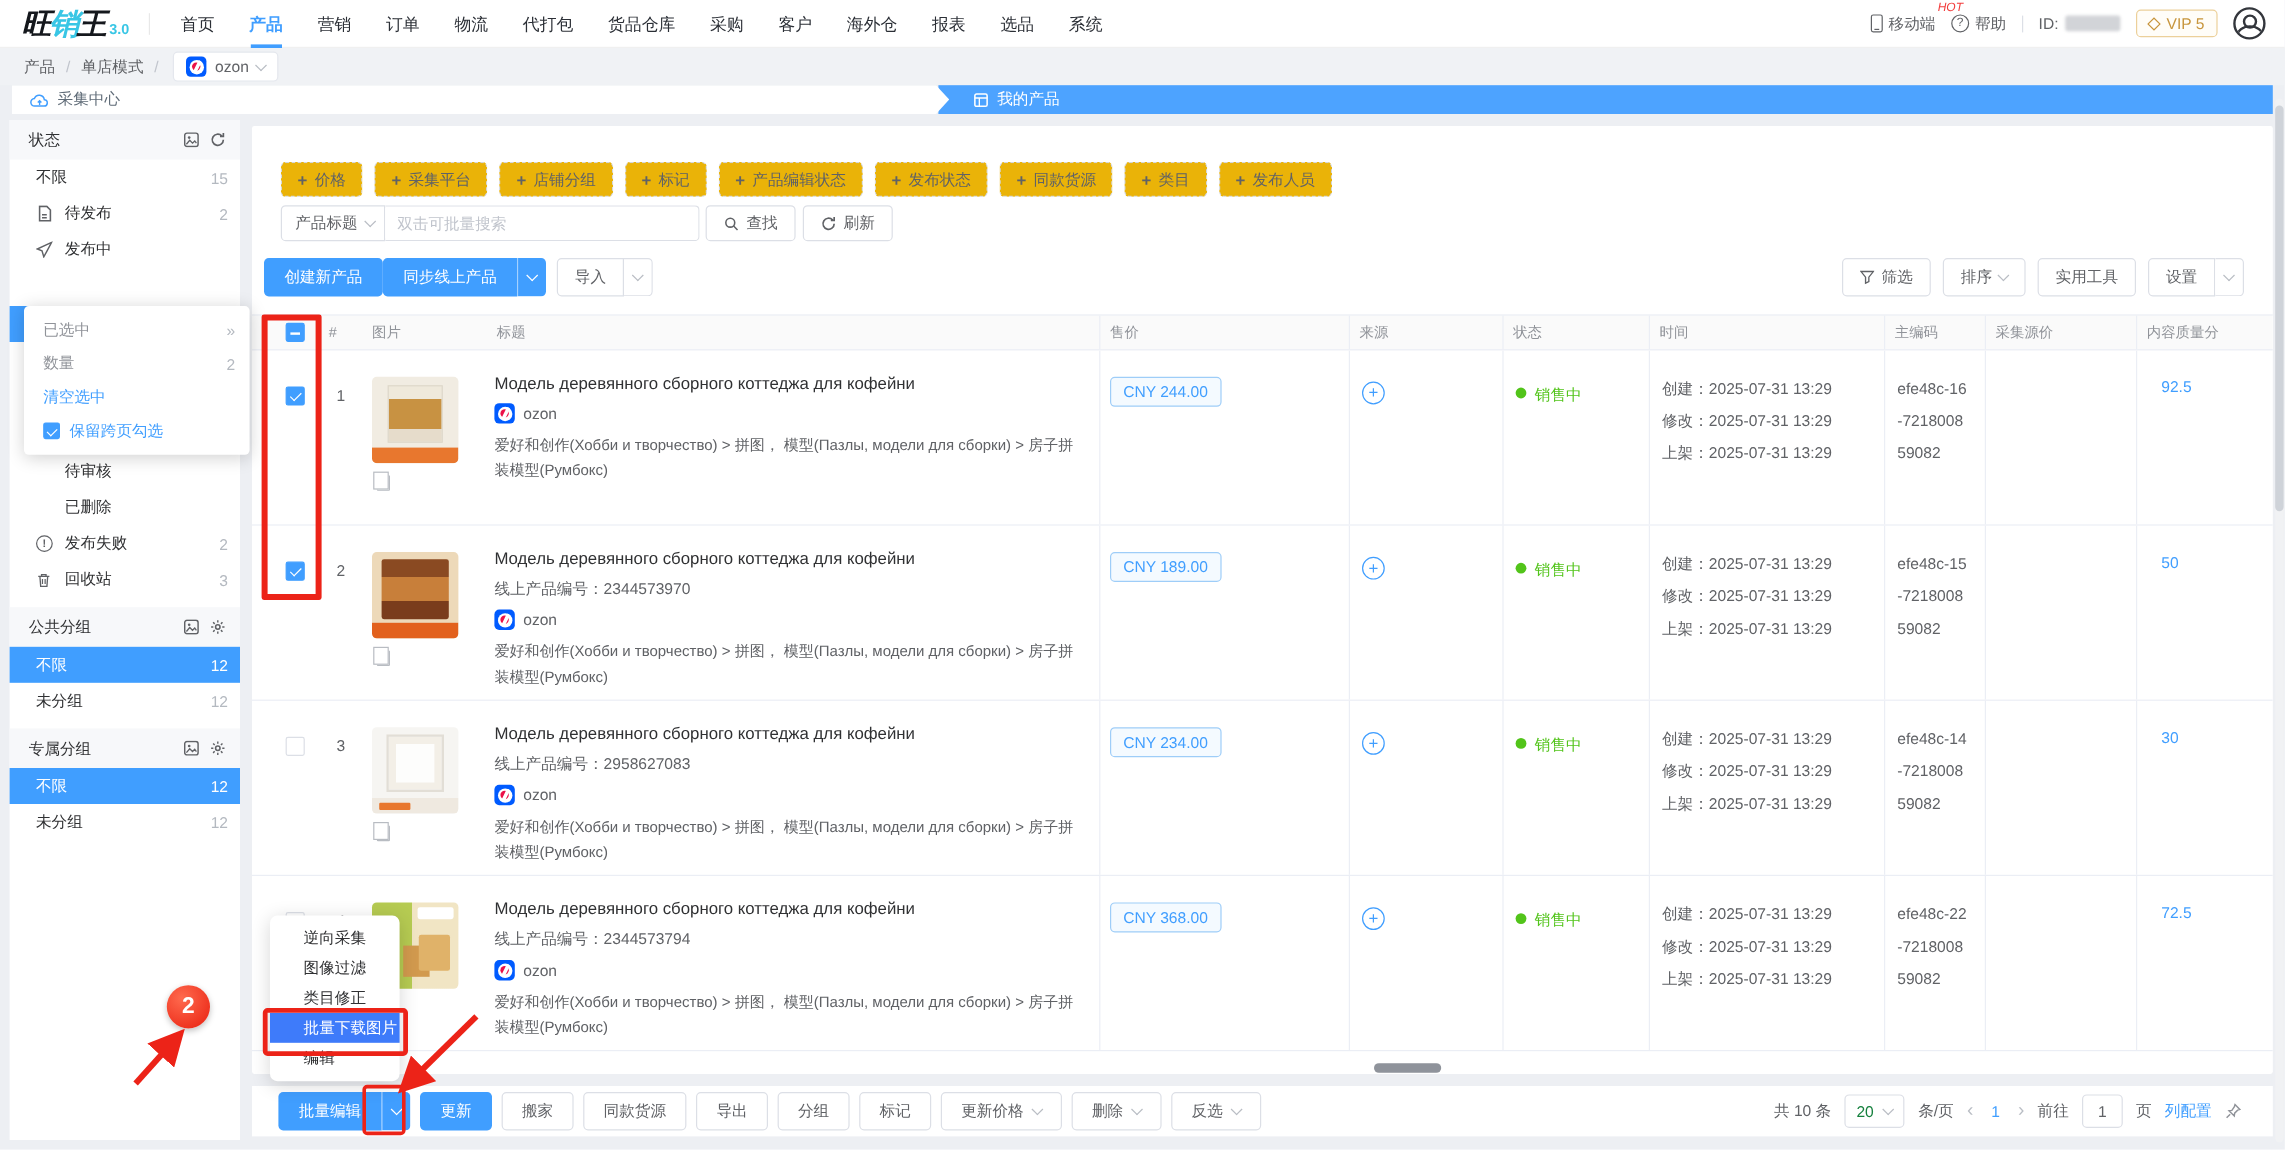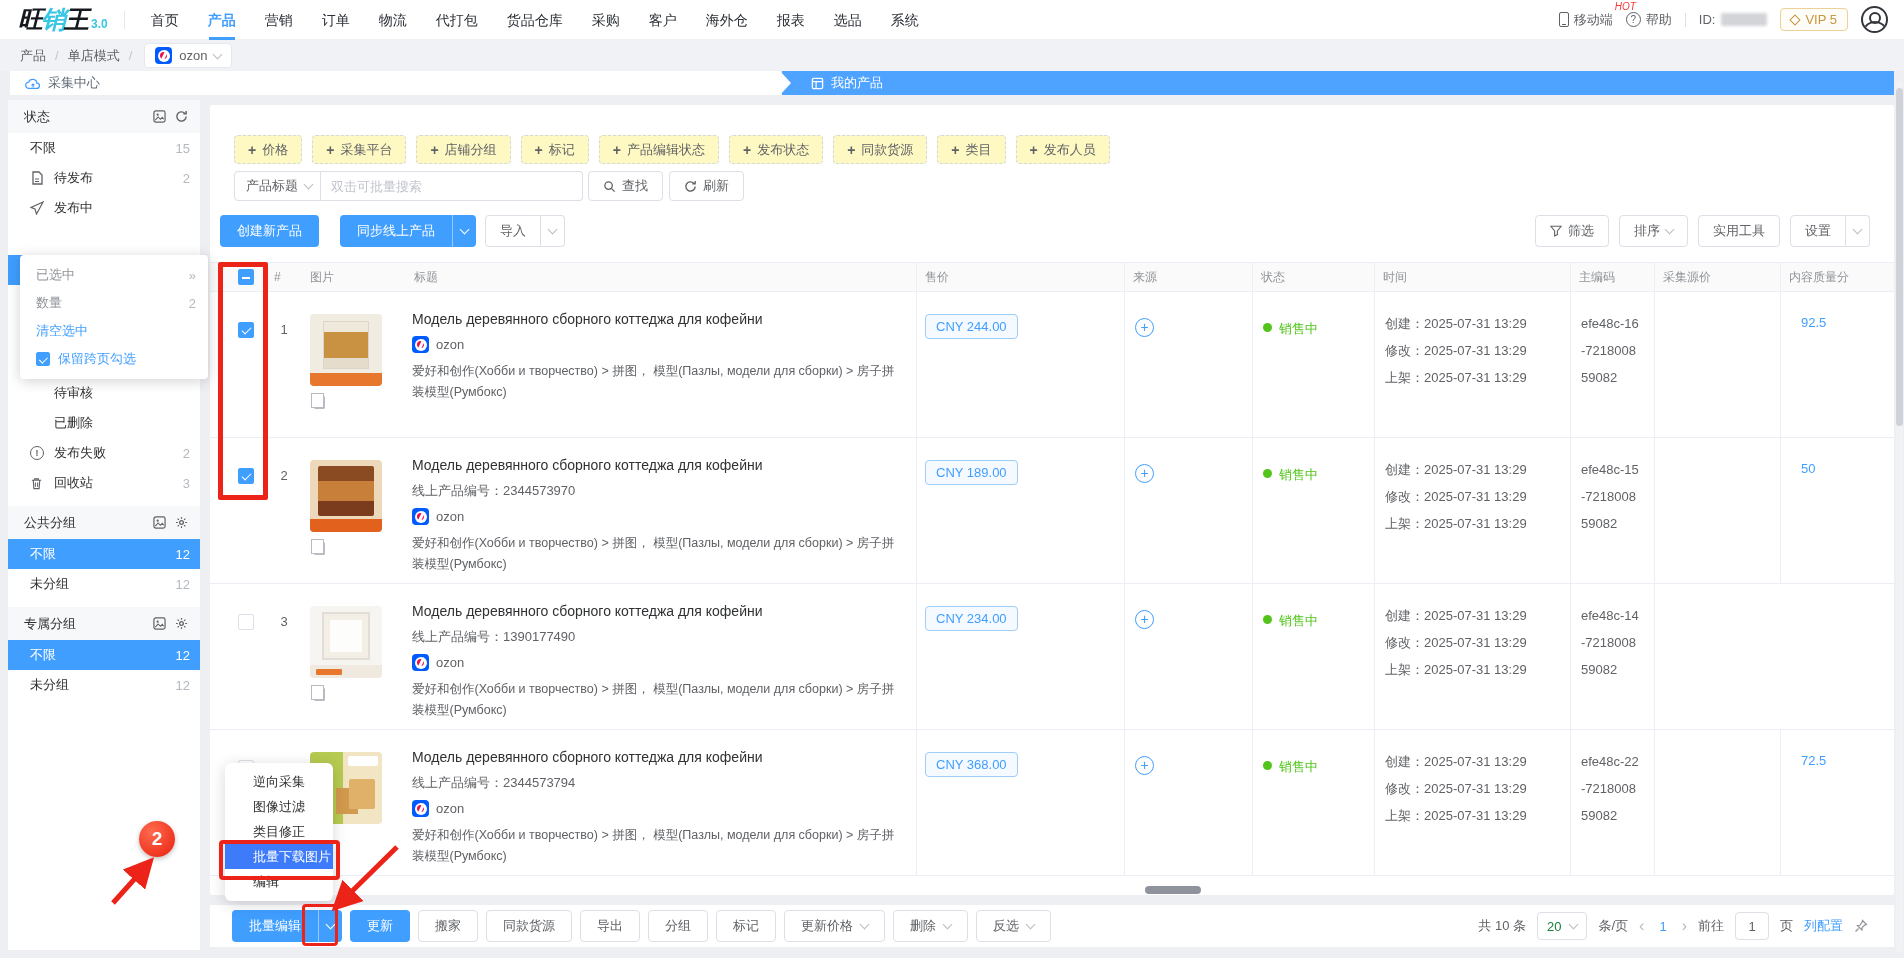--- a/index.html
+++ b/index.html
@@ -68,21 +68,21 @@
 .cb{width:16px;height:16px;border:1px solid #dcdfe6;border-radius:2px;background:#fff;display:inline-block;position:relative;cursor:pointer;flex:0 0 auto}
 .cb.checked{background:#409eff;border-color:#409eff}
 .cb.checked::after{content:'';position:absolute;left:5px;top:2px;width:4px;height:8px;border-right:1.6px solid #fff;border-bottom:1.6px solid #fff;transform:rotate(45deg)}
 .cb.indet{background:#409eff;border-color:#409eff}
 .cb.indet::after{content:'';position:absolute;left:3px;top:6.5px;width:8px;height:2px;background:#fff}
 .cb.sm{width:14px;height:14px}
 .cb.sm.checked::after{left:4px;top:1.5px;width:3.5px;height:7px}
 
 .main{position:absolute;left:210px;top:105px;width:1684px;height:790px;background:#fff;border-radius:2px}
 .chips{position:absolute;left:24px;top:30px;display:flex;gap:10px}
-.chip{height:29px;border:1px dashed #d4d7dc;border-radius:4px;display:inline-flex;align-items:center;padding:0 13px;font-size:13px;color:#606266;background:#fef9c3;gap:6px;cursor:pointer}
+.chip{height:29px;border:1px dashed #d4d7dc;border-radius:4px;display:inline-flex;align-items:center;padding:0 13px;font-size:13px;color:#606266;background:#eab308;gap:6px;cursor:pointer}
 .chip .plus::before{content:'+';font-weight:bold;font-size:14px;color:#606266}
 .searchrow{position:absolute;left:24px;top:66px;display:flex;align-items:center}
 .fieldsel{height:30px;border:1px solid #dcdfe6;border-radius:4px 0 0 4px;display:flex;align-items:center;padding:0 8px 0 11px;font-size:13px;color:#606266;gap:7px;background:#fff;cursor:pointer}
 .sinput{height:30px;width:262px;border:1px solid #dcdfe6;border-left:none;border-radius:0 4px 4px 0;padding:0 10px;font-size:13px;color:#606266;outline:none;font-family:inherit}
 .sinput::placeholder{color:#c0c4cc}
 .btn{height:30px;border:1px solid #dcdfe6;border-radius:4px;background:#fff;display:inline-flex;align-items:center;justify-content:center;gap:6px;font-size:13px;color:#606266;padding:0 14px;cursor:pointer;white-space:nowrap}
 .chev{display:inline-block;width:7px;height:7px;border-right:1.4px solid #b9bdc4;border-bottom:1.4px solid #b9bdc4;transform:rotate(45deg);margin-top:-3px}
 .chev.w{border-color:#fff}
 .actrow{position:absolute;left:10px;top:110px;width:1662px;display:flex;align-items:center}
 .bprim{height:32px;background:#409eff;color:#fff;border:none;border-radius:4px;font-size:13px;padding:0 17px;display:inline-flex;align-items:center;justify-content:center;gap:6px;cursor:pointer;white-space:nowrap}
@@ -445,21 +445,21 @@
       <span class="ics">
           <svg viewBox="0 0 14 14" width="13" height="13">
             <path d="M12 7a5 5 0 1 1-1.5-3.6M12 1v3H9" fill="none" stroke="#606266" stroke-width="1.5"></path>
           </svg>
         </span>
       <span>刷新</span>
     </button>
   </div>
   <div class="actrow">
     <button class="bprim">创建新产品</button>
-    <span class="bsplit" style="margin-left:21px">
+    <span class="bsplit" style="margin-left:0">
       <button class="bprim mainb">同步线上产品</button>
       <span class="car blue">
           <span class="chev w"></span>
         </span>
     </span>
     <span class="bsplit" style="margin-left:9px">
       <button class="btn btn32" style="border-radius:4px 0 0 4px">导入</button>
       <span class="car white">
           <span class="chev"></span>
         </span>
@@ -592,21 +592,21 @@
       <div class="td td-img">
         <div class="pimg pv3">
             <span class="a"></span>
             <span class="band"></span>
             <span class="c"></span>
           </div>
         <span class="copyic"></span>
       </div>
       <div class="td td-title">
         <div class="t1">Модель деревянного сборного коттеджа для кофейни</div>
-        <div class="t2"><span>线上产品编号：</span><span>1390177490</span></div>
+        <div class="t2"><span>线上产品编号：</span><span>2958627083</span></div>
         <div class="t3">
             <span class="ozon">
               <span class="ozon-slash"></span>
             </span>
             <span>ozon</span>
           </div>
         <div class="t4">爱好和创作(Хобби и творчество) &gt; 拼图， 模型(Пазлы, модели для сборки) &gt; 房子拼装模型(Румбокс)</div>
       </div>
       <div class="td td-price bl"><span class="pricebadge">CNY 234.00</span></div>
       <div class="td td-src bl"><span class="pluscirc"></span></div>
@@ -618,20 +618,21 @@
         <div><span>创建：</span><span>2025-07-31 13:29</span></div>
         <div><span>修改：</span><span>2025-07-31 13:29</span></div>
         <div><span>上架：</span><span>2025-07-31 13:29</span></div>
       </div>
       <div class="td td-code bl">
         <div>efe48c-14</div>
           <div>-7218008</div>
           <div>59082</div>
       </div>
       <div class="td td-srcprice bl"></div>
+      <div class="td td-score bl">30</div>
     </div>
 
     <div class="trow">
       <div class="td td-cb"><span class="cb"></span></div>
       <div class="td td-ix">4</div>
       <div class="td td-img">
         <div class="pimg pv4">
             <span class="a"></span>
             <span class="c"></span>
           </div>

